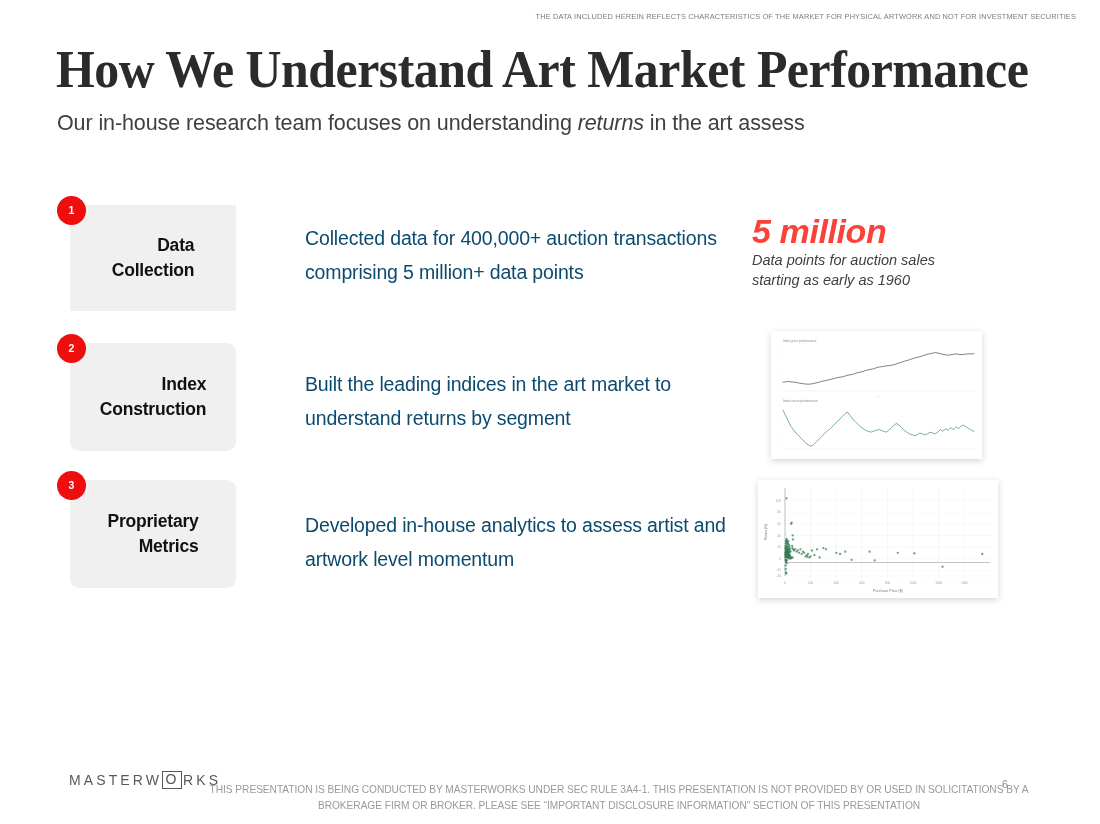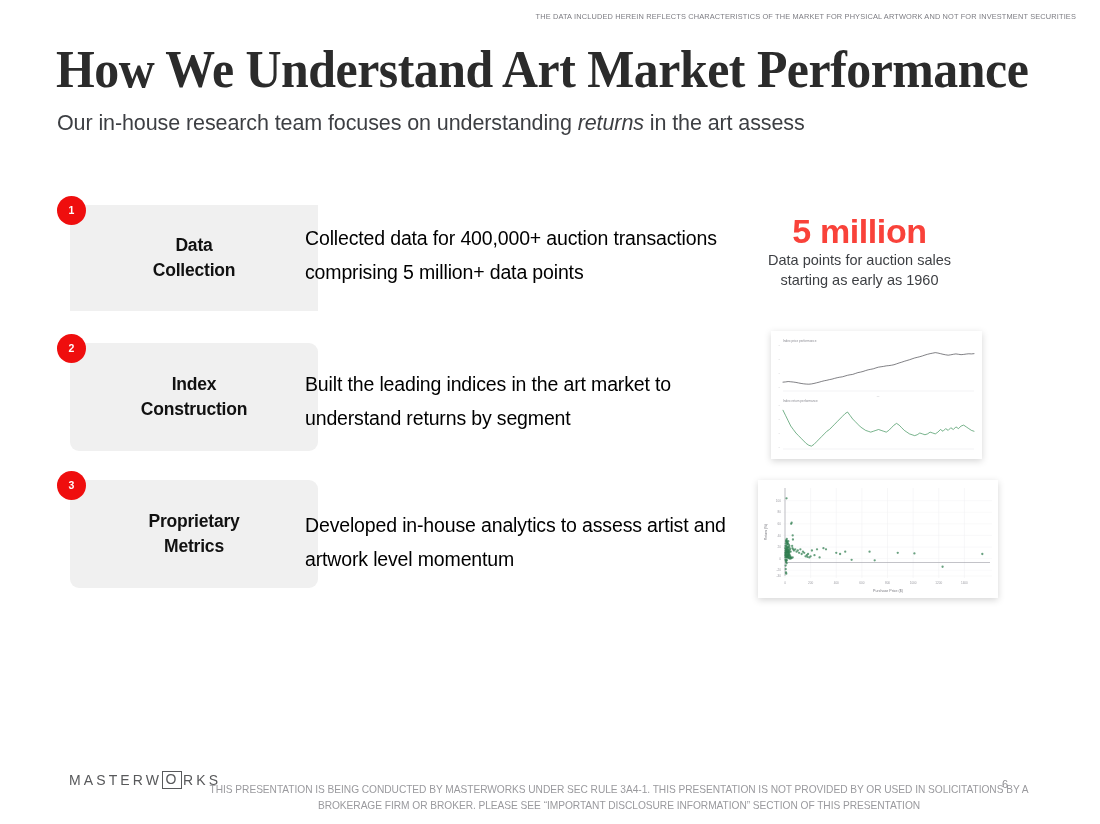--- a/index.html
+++ b/index.html
@@ -87,60 +87,60 @@
     align-items: center;
     justify-content: center;
     z-index: 5;
     line-height: 1;
   }
 
   .label-box {
     position: absolute;
     left: 70px;
     top: 9px;
-    width: 248px;
+    width: 166px;
     height: 106px;
     background: #f0f0f0;
     display: flex;
     align-items: center;
     justify-content: center;
-    text-align: center;
+    text-align: right;
   }
   .row-2 .label-box,
   .row-3 .label-box { height: 108px; border-radius: 9px; }
 
   .label-box-text {
     font-size: 17.5px;
     font-weight: bold;
     line-height: 1.45;
     color: #111111;
     letter-spacing: -0.2px;
     white-space: pre-line;
   }
 
   .body-text {
     position: absolute;
     left: 305px;
     top: 26px;
     width: 452px;
     font-size: 19.5px;
     line-height: 1.72;
-    color: #000000;
+    color: #0c4a6e;
     letter-spacing: -0.15px;
   }
   .row-2 .body-text { top: 34px; }
   .row-3 .body-text { top: 38px; }
 
   
   .stat {
     position: absolute;
-    left: 732px;
+    left: 752px;
     top: 16px;
     width: 255px;
-    text-align: center;
+    font-style: italic;
   }
   .stat-value {
     font-size: 34px;
     font-weight: bold;
     color: #f9423a;
     line-height: 1.15;
     letter-spacing: -0.4px;
   }
   .stat-caption {
     font-size: 14.5px;

